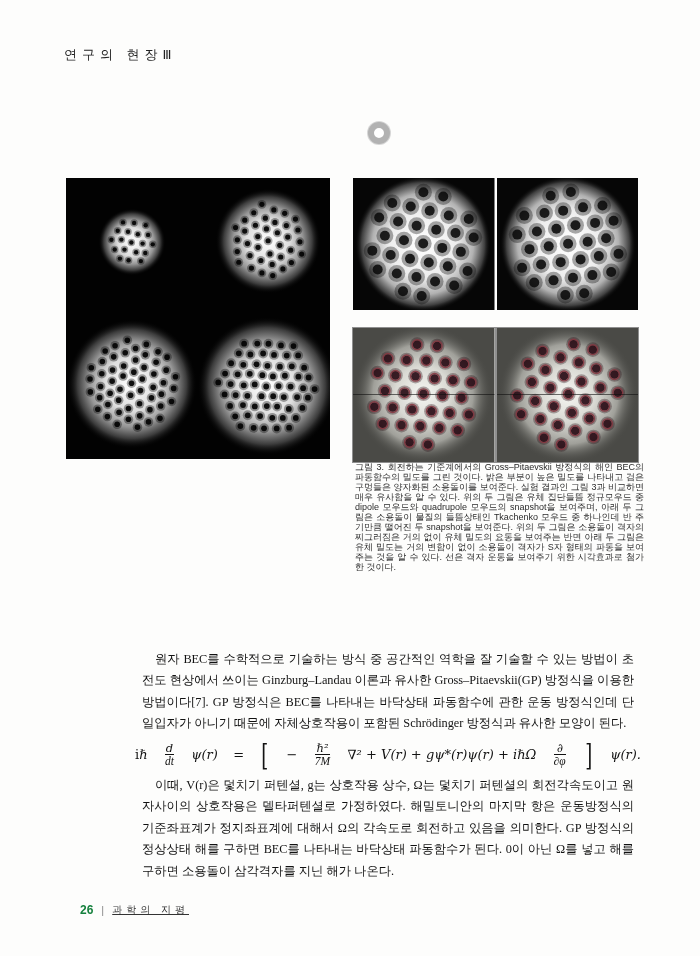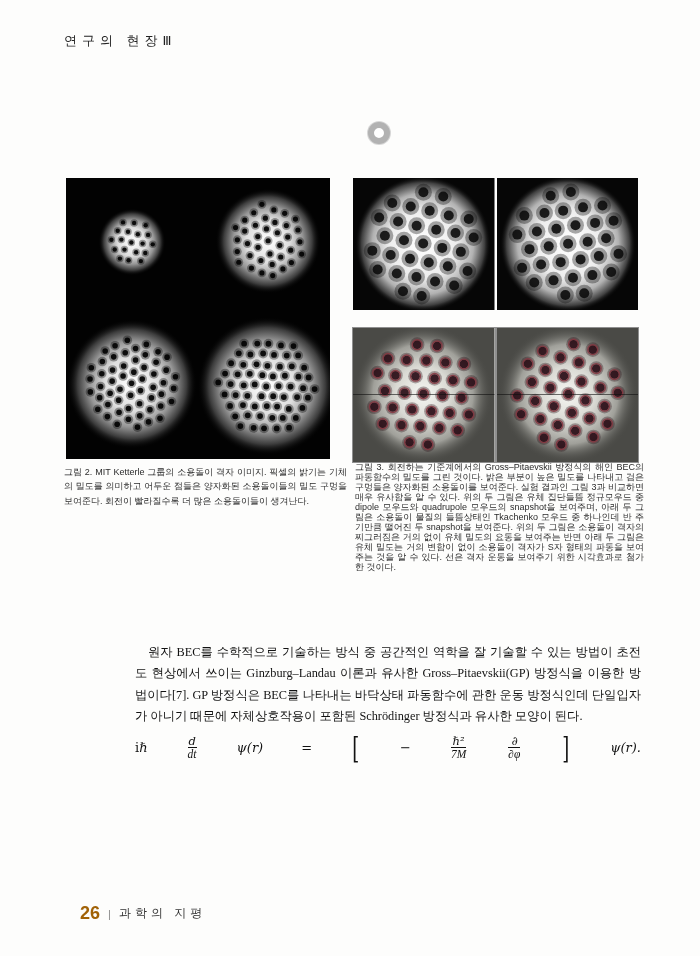--- a/index.html
+++ b/index.html
@@ -1,53 +1,53 @@
 <!DOCTYPE html>
 <html><head>
 <meta charset="utf-8">
 <style>
   html,body{margin:0;padding:0;background:#9a9a9a;}
   .page{position:relative;width:700px;height:956px;margin:0 auto;background:#fdfdfc;
         font-family:"Liberation Sans","DejaVu Sans",sans-serif;overflow:hidden;color:#1a1a1a;}
 
-  .header{position:absolute;left:64px;top:32px;font-size:13px;letter-spacing:5px;
+  .header{position:absolute;left:64px;top:46px;font-size:13px;letter-spacing:5px;
           color:#222;font-weight:500;}
 
   .donut{position:absolute;left:368px;top:122px;width:10px;height:10px;background:#ffffff;
          border:6px solid #b2b2b2;border-radius:50%;box-shadow:0 0 0 1px #d6d6d6;}
 
   .fig{position:absolute;line-height:0;}
   .fig2{left:66px;top:178px;width:264px;height:281px;background:#000;}
   .fig3top{left:353px;top:178px;width:285px;height:132px;display:flex;gap:2px;background:#fff;}
   .fig3bottom{left:353px;top:328px;width:285px;height:134px;display:flex;gap:2px;background:#fff;}
   .fig3bottom svg{outline:1px solid #8f8f8f;}
 
   .caption{position:absolute;font-size:9px;color:#2b2b2b;text-align:justify;}
   .cap2{left:64px;top:465px;width:283px;line-height:14.4px;}
   .cap3{left:355px;top:462px;width:289px;line-height:10px;}
 
   .body-text{position:absolute;left:135px;top:642px;width:506px;
              font-family:"Liberation Serif","DejaVu Serif",serif;
              font-size:12.3px;line-height:21.4px;color:#121212;text-align:justify;}
-  .body-text p{margin:0;text-indent:13px;}
+  .body-text p{margin:7px;text-indent:13px;}
 
   .equation{display:flex;justify-content:space-between;align-items:center;gap:3px;
             font-family:"DejaVu Serif","Liberation Serif",serif;font-style:italic;
             font-size:13px;margin:7px 0 6px;text-indent:0;}
   .frac{display:inline-flex;flex-direction:column;align-items:center;
         font-size:11.5px;line-height:1.1;margin:0 2px;}
   .frac .den{border-top:1px solid #111;font-family:Liberation Serif, serif;}
   .bracket{font-style:normal;font-size:30px;font-weight:300;line-height:0;
            display:inline-block;transform:scaleX(0.6);}
   .op{font-style:normal;}
 
   .footer{position:absolute;left:80px;top:903px;display:flex;align-items:center;gap:8px;}
-  .page-num{font-size:18px;font-weight:bold;color:#a16207;}
+  .page-num{font-size:12px;font-weight:bold;color:#15803d;}
   .footer-sep{color:#8a8a8a;font-size:11px;}
-  .footer-title{font-size:12px;letter-spacing:4px;color:#333;}
+  .footer-title{font-size:10px;letter-spacing:4px;color:#333;text-decoration:underline;}
 </style>
 </head>
 <body>
 
 <div class="page">
 
   <div class="header">연구의 현장Ⅲ</div>
 
   <div class="donut"></div>
 
@@ -792,46 +792,47 @@
         <circle cx="46.91907447566838" cy="109.64376634266509" r="7.31" fill="#2c1018" opacity="0.35"></circle>
         <circle cx="46.91907447566838" cy="109.64376634266509" r="4.3" fill="#2c1018" opacity="0.9"></circle>
         <circle cx="46.91907447566838" cy="109.64376634266509" r="4.944999999999999" fill="none" stroke="#86343e" stroke-width="1.4" opacity="0.85"></circle>
         <circle cx="64.33231594281477" cy="116.5339146259965" r="7.31" fill="#2c1018" opacity="0.35"></circle>
         <circle cx="64.33231594281477" cy="116.5339146259965" r="4.3" fill="#2c1018" opacity="0.9"></circle>
         <circle cx="64.33231594281477" cy="116.5339146259965" r="4.944999999999999" fill="none" stroke="#86343e" stroke-width="1.4" opacity="0.85"></circle>
         <rect x="0" y="66" width="141.5" height="1" fill="rgba(15,15,15,0.6)"></rect>
       </svg>
     </div>
 
-  <div class="caption cap2">그림 2. MIT Ketterle 그룹의 소용돌이 격자 이미지. 픽셀의 밝기는 기체의 밀도를 의미하고 어두운 점들은 양자화된 소용돌이들의 밀도 구멍을 보여준다. 회전이 빨라질수록 더 많은 소용돌이들이 생겨난다.</div>
   <div class="caption cap3">그림 3. 회전하는 기준계에서의 Gross–Pitaevskii 방정식의 해인 BEC의 파동함수의 밀도를 그린 것이다. 밝은 부분이 높은 밀도를 나타내고 검은 구멍들은 양자화된 소용돌이를 보여준다. 실험 결과인 그림 3과 비교하면 매우 유사함을 알 수 있다. 위의 두 그림은 유체 집단들뜸 정규모우드 중 dipole 모우드와 quadrupole 모우드의 snapshot을 보여주며, 아래 두 그림은 소용돌이 물질의 들뜸상태인 Tkachenko 모우드 중 하나인데 반 주기만큼 떨어진 두 snapshot을 보여준다. 위의 두 그림은 소용돌이 격자의 찌그러짐은 거의 없이 유체 밀도의 요동을 보여주는 반면 아래 두 그림은 유체 밀도는 거의 변함이 없이 소용돌이 격자가 S자 형태의 파동을 보여주는 것을 알 수 있다. 선은 격자 운동을 보여주기 위한 시각효과로 첨가한 것이다.</div>
 
   <div class="body-text">
     <p>원자 BEC를 수학적으로 기술하는 방식 중 공간적인 역학을 잘 기술할 수 있는 방법이 초전도 현상에서 쓰이는 Ginzburg–Landau 이론과 유사한 Gross–Pitaevskii(GP) 방정식을 이용한 방법이다[7]. GP 방정식은 BEC를 나타내는 바닥상태 파동함수에 관한 운동 방정식인데 단일입자가 아니기 때문에 자체상호작용이 포함된 Schrödinger 방정식과 유사한 모양이 된다.</p>
     <div class="equation">
       <span class="op">iℏ</span>
       <span class="frac">
         <span class="num">d</span>
         <span class="den">dt</span>
       </span>
       <span>ψ(r)</span>
       <span class="op">=</span>
       <span class="bracket">[</span>
       <span class="op">−</span>
       <span class="frac">
         <span class="num">ℏ²</span>
         <span class="den">7M</span>
       </span>
+      <span>∇² + V(r) + gψ*(r)ψ(r) + iℏΩ</span>
       <span class="frac">
         <span class="num">∂</span>
         <span class="den">∂φ</span>
       </span>
       <span class="bracket">]</span>
       <span>ψ(r).</span>
     </div>
+    <p>이때, V(r)은 덫치기 퍼텐셜, g는 상호작용 상수, Ω는 덫치기 퍼텐셜의 회전각속도이고 원자사이의 상호작용은 델타퍼텐셜로 가정하였다. 해밀토니안의 마지막 항은 운동방정식의 기준좌표계가 정지좌표계에 대해서 Ω의 각속도로 회전하고 있음을 의미한다. GP 방정식의 정상상태 해를 구하면 BEC를 나타내는 바닥상태 파동함수가 된다. 0이 아닌 Ω를 넣고 해를 구하면 소용돌이 삼각격자를 지닌 해가 나온다.</p>
   </div>
 
   <div class="footer">
     <span class="page-num">26</span>
     <span class="footer-sep">|</span>
     <span class="footer-title">과학의 지평</span>
   </div>
 
 </div>
 

